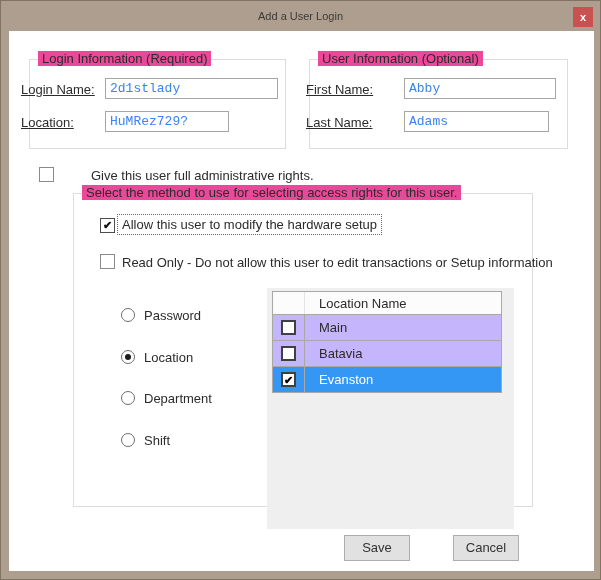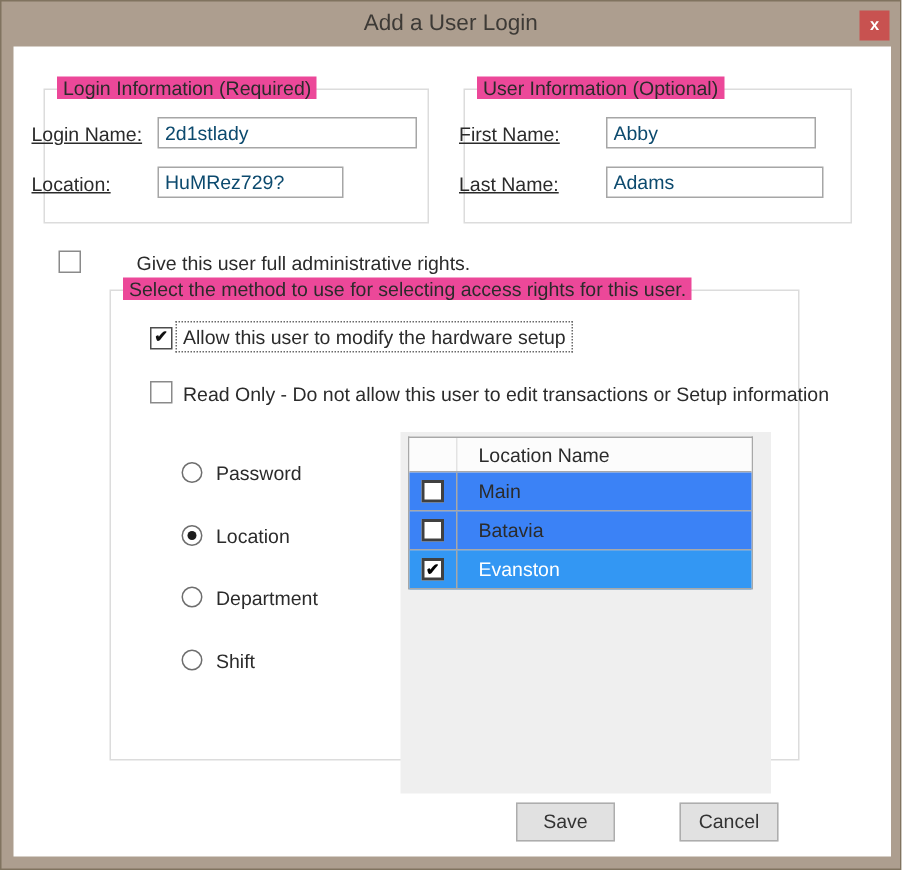--- a/index.html
+++ b/index.html
@@ -6,21 +6,21 @@
   html, body { width: 601px; height: 580px; }
   body { font-family: "Liberation Sans", sans-serif; font-size: 13px; color: #2b2b2b; }
 
   .window {
     position: relative; width: 601px; height: 580px;
     background: #ad9e8f;
     border: 1px solid #80735f;
   }
   .titlebar-text {
     position: absolute; top: 0; left: 0; width: 100%; height: 30px;
-    text-align: center; line-height: 30px; font-size: 15px; color: #3d3a36;
+    text-align: center; line-height: 30px; font-size: 11px; color: #3d3a36;
   }
   .close-btn {
     position: absolute; top: 6px; left: 572px; width: 20px; height: 20px;
     background: #c85250; color: #ffffff; font-size: 11px; font-weight: bold;
     text-align: center; line-height: 20px; cursor: default;
   }
   .content {
     position: absolute; top: 30px; left: 8px; width: 585px; height: 540px;
     background: #ffffff;
   }
@@ -29,21 +29,21 @@
     position: absolute; border: 1px solid #dcdcdc;
   }
   .groupbox > .legend {
     position: absolute; top: -9px; left: 8px; background: #ec4899;
     padding: 0 4px; white-space: nowrap;
   }
 
   .field-label { position: absolute; text-align: left; text-decoration: underline; }
   .textbox {
     position: absolute; height: 21px; border: 1px solid #a6a6a6;
-    font-family: Liberation Sans, sans-serif; font-size: 13px; color: #0c4a6e;
+    font-family: Liberation Mono, monospace; font-size: 13px; color: #3b82f6;
     padding: 0 4px; background: #ffffff; outline: none;
   }
 
   .checkbox {
     position: absolute; width: 15px; height: 15px;
     border: 1px solid #8a8a8a; background: #ffffff;
     text-align: center; line-height: 13px; font-size: 11px; color: #111111;
   }
   .checkbox.checked { border-color: #4d4d4d; font-weight: bold; }
   .check-label { position: absolute; white-space: nowrap; }
@@ -58,21 +58,21 @@
     display: block; position: absolute; top: 3px; left: 3px;
     width: 6px; height: 6px; border-radius: 50%; background: #1c1c1c;
   }
 
   .grid-panel { position: absolute; background: #efefef; }
   .grid-table {
     position: absolute; top: 3px; left: 5px; width: 230px;
     border: 1px solid #a8a8a8; border-bottom: none; background: #ffffff;
   }
   .grid-header { display: flex; height: 23px; background: #fcfcfc; border-bottom: 1px solid #a8a8a8; }
-  .grid-row { display: flex; height: 26px; border-bottom: 1px solid #a8a8a8; background: #3b82f6; }
+  .grid-row { display: flex; height: 26px; border-bottom: 1px solid #a8a8a8; background: #c4b5fd; }
   .grid-row.selected { background: #3397f3; color: #ffffff; }
   .cell-check { width: 32px; display: flex; align-items: center; justify-content: center; border-right: 1px solid #a8a8a8; }
   .grid-header .cell-check { border-right: 1px solid #e3e3e3; }
   .cell-name { flex: 1; display: flex; align-items: center; padding-left: 14px; }
   .row-checkbox {
     width: 15px; height: 15px; border: 2px solid #404040; background: #ffffff;
     text-align: center; line-height: 12px; font-size: 11px; font-weight: bold; color: #000000;
   }
 
   .btn {
@@ -96,21 +96,21 @@
     </div>
     <div class="field-label" style="left:12px; top:51px; width:80px;">Login Name:</div>
     <input class="textbox" style="left: 96px; top: 47px; width: 173px;" value="2d1stlady">
     <div class="field-label" style="left:12px; top:84px; width:80px;">Location:</div>
     <input class="textbox" style="left: 96px; top: 80px; width: 124px;" value="HuMRez729?">
 
     <div class="groupbox" style="left:300px; top:28px; width:259px; height:90px;">
       <span class="legend">User Information (Optional)</span>
     </div>
     <div class="field-label" style="left:297px; top:51px; width:80px;">First Name:</div>
-    <input class="textbox" style="left: 395px; top: 47px; width: 140px;" value="Abby">
+    <input class="textbox" style="left: 395px; top: 47px; width: 152px;" value="Abby">
     <div class="field-label" style="left:297px; top:84px; width:80px;">Last Name:</div>
     <input class="textbox" style="left: 395px; top: 80px; width: 145px;" value="Adams">
 
     <div class="checkbox" style="left:30px; top:136px;"></div>
     <div class="check-label" style="left:54px; top:137px;margin-left:28px;">Give this user full administrative rights.</div>
 
     <div class="groupbox" style="left:64px; top:162px; width:460px; height:314px;">
       <span class="legend">Select the method to use for selecting access rights for this user.</span>
     </div>
 

